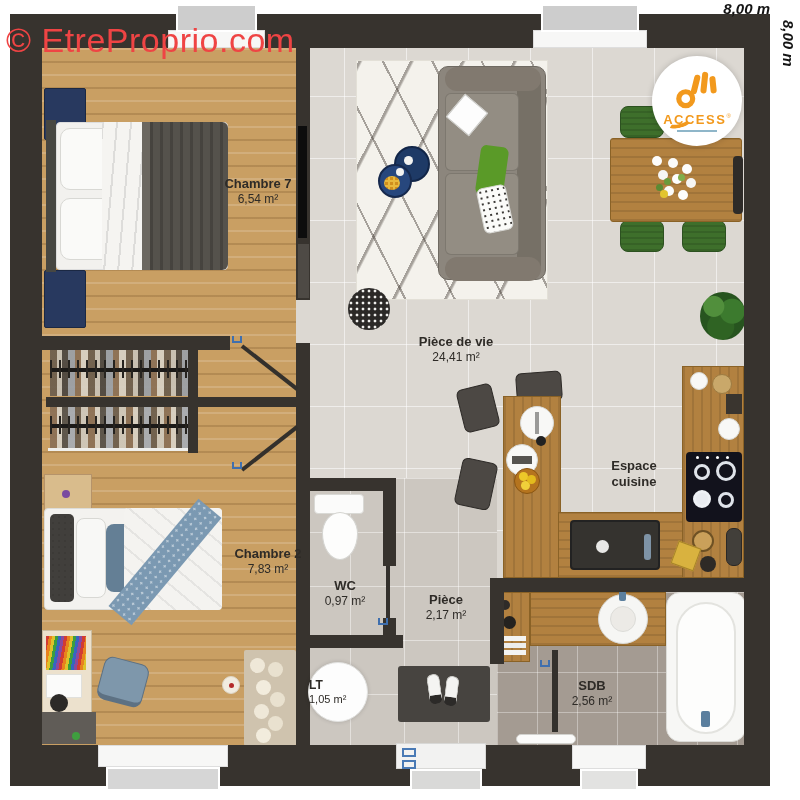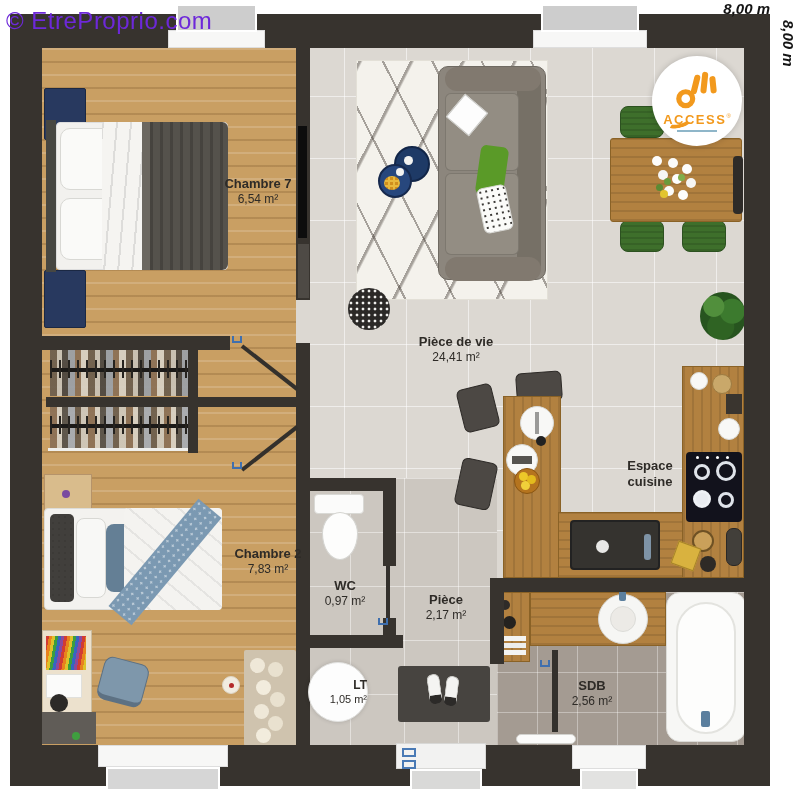--- a/index.html
+++ b/index.html
@@ -16,32 +16,32 @@
 .wood{background-color:var(--wood_floor,#c99f63);background-image:repeating-linear-gradient(to bottom,rgba(255,255,255,.16) 0 2px,rgba(255,255,255,0) 2px 13px,rgba(92,58,20,.20) 13px 15px,rgba(92,58,20,0) 15px 26px)}
 .tile{background-color:var(--tile_light,#dcd8d2);background-image:linear-gradient(rgba(255,255,255,.55) 1px,transparent 1px),linear-gradient(90deg,rgba(255,255,255,.55) 1px,transparent 1px);background-size:62px 62px;background-position:-14px -14px}
 .tile-entree{background-color:var(--tile_entree,#ccc7c0);background-image:linear-gradient(rgba(255,255,255,.45) 1px,transparent 1px),linear-gradient(90deg,rgba(255,255,255,.45) 1px,transparent 1px);background-size:54px 54px}
 .tile-sdb{background-color:var(--tile_sdb,#a49b92);background-image:linear-gradient(rgba(255,255,255,.35) 1px,transparent 1px),linear-gradient(90deg,rgba(255,255,255,.35) 1px,transparent 1px);background-size:40px 40px}
 .cwood{background-color:var(--counter_wood,#b28140);background-image:repeating-linear-gradient(90deg,rgba(0,0,0,.10) 0 2px,transparent 2px 9px);border:1px solid #8a6226}
 .cwood-h{background-color:var(--counter_wood,#b28140);background-image:repeating-linear-gradient(0deg,rgba(0,0,0,.10) 0 2px,transparent 2px 9px);border:1px solid #8a6226}
 .navy{background:var(--accent_navy,#28395f);border:1px solid #1b2843;border-radius:2px}
 .lbl{z-index:20;text-align:center;color:#2e2b27;transform:translateX(-50%);line-height:1.25}
 .lbl .rname{font-weight:bold;font-size:13px}
 .lbl .rarea{font-size:12px}
-.watermark{position:absolute;left:6px;top:7px;font-size:24px;color:#6d28d9;letter-spacing:.5px;z-index:30;white-space:nowrap}
+.watermark{position:absolute;left:6px;top:21px;font-size:34px;color:#ef4444;letter-spacing:.5px;z-index:30;white-space:nowrap}
 .dim{position:absolute;font-size:15px;font-weight:bold;font-style:italic;color:#141414;z-index:30;white-space:nowrap}
 .dim-top{left:712px;top:0;width:58px;text-align:right}
 .dim-right{left:797px;top:20px;width:60px;transform:rotate(90deg);transform-origin:0 0}
 .handle{position:absolute;width:10px;height:7px;border:2px solid #3f6fae;border-top:none;z-index:9;background:transparent}
 .circle{border-radius:50%}
 .logo{position:absolute;left:652px;top:56px;width:90px;height:90px;border-radius:50%;background:#fff;z-index:15;box-shadow:0 0 6px rgba(0,0,0,.18);display:flex;flex-direction:column;align-items:center;justify-content:center}
 .logo-brand{color:var(--logo_orange,#f2991d);font-weight:bold;font-size:13px;letter-spacing:1.5px;line-height:1}
 .logo-reg{font-size:6px;vertical-align:super;color:var(--logo_orange,#f2991d)}
 .logo-tag{width:40px;height:2px;background:#8fb6c9;margin-top:2px}
 .logo-swoosh{position:absolute;left:14px;bottom:18px;width:26px;height:13px;border:4px solid transparent;border-bottom:4px solid var(--logo_orange,#f2991d);border-radius:50%;transform:rotate(-14deg)}
-.ltcircle{position:absolute;left:308px;top:662px;width:60px;height:60px;border-radius:50%;background:#fdfdfd;border:1px solid #e2e2e0;z-index:19;display:flex;flex-direction:column;align-items:flex-end;justify-content:center;box-shadow:0 0 4px rgba(0,0,0,.15)}
+.ltcircle{position:absolute;left:308px;top:662px;width:60px;height:60px;border-radius:50%;background:#fdfdfd;border:1px solid #e2e2e0;z-index:19;display:flex;flex-direction:column;align-items:flex-start;justify-content:center;box-shadow:0 0 4px rgba(0,0,0,.15)}
 .ltcircle .rname{font-weight:bold;font-size:12px;color:#2e2b27;line-height:1.2}
 .ltcircle .rarea{font-size:11px;color:#2e2b27;line-height:1.2}
 .rug-liv{background-color:#f4f2ec;border:1px solid #e3e0d7;background-image:repeating-linear-gradient(63deg,transparent 0 42px,rgba(70,62,55,.45) 42px 44px),repeating-linear-gradient(-63deg,transparent 0 42px,rgba(70,62,55,.45) 44px 46px)}
 .dotpat{background-image:radial-gradient(#3c3a37 1px,transparent 1.5px);background-size:6px 6px}
 .poufpat{background:#2b2927;background-image:radial-gradient(#efefec 1.2px,transparent 1.7px);background-size:6px 6px}
 .greenchair{background:var(--accent_green,#3e6f2b);border:1px solid #2c5120;border-radius:8px;background-image:repeating-linear-gradient(0deg,rgba(0,0,0,.12) 0 2px,transparent 2px 6px)}
 .stool{background:#4c4844;border-radius:6px;border:1px solid #2e2b28}
 .white-it{background:#f8f8f6;border:1px solid #d9d9d5}
 </style>
 </head>
@@ -240,21 +240,21 @@
     <div class="rarea">7,83 m²</div>
   </div>
   <div class="lbl" style="left:345px;top:578px">
     <div class="rname">WC</div>
     <div class="rarea">0,97 m²</div>
   </div>
   <div class="lbl" style="left:446px;top:592px">
     <div class="rname">Pièce</div>
     <div class="rarea">2,17 m²</div>
   </div>
-  <div class="lbl" style="left:650px;top:458px;width:70px">
+  <div class="lbl" style="left:634px;top:458px;width:70px">
     <div class="rname">Espace cuisine</div>
   </div>
   <div class="lbl" style="left:592px;top:678px">
     <div class="rname">SDB</div>
     <div class="rarea">2,56 m²</div>
   </div>
 
   <div class="logo">
     <span style="display:block;width:52px;height:40px">
       <svg viewBox="0 0 60 46" width="52" height="40">

